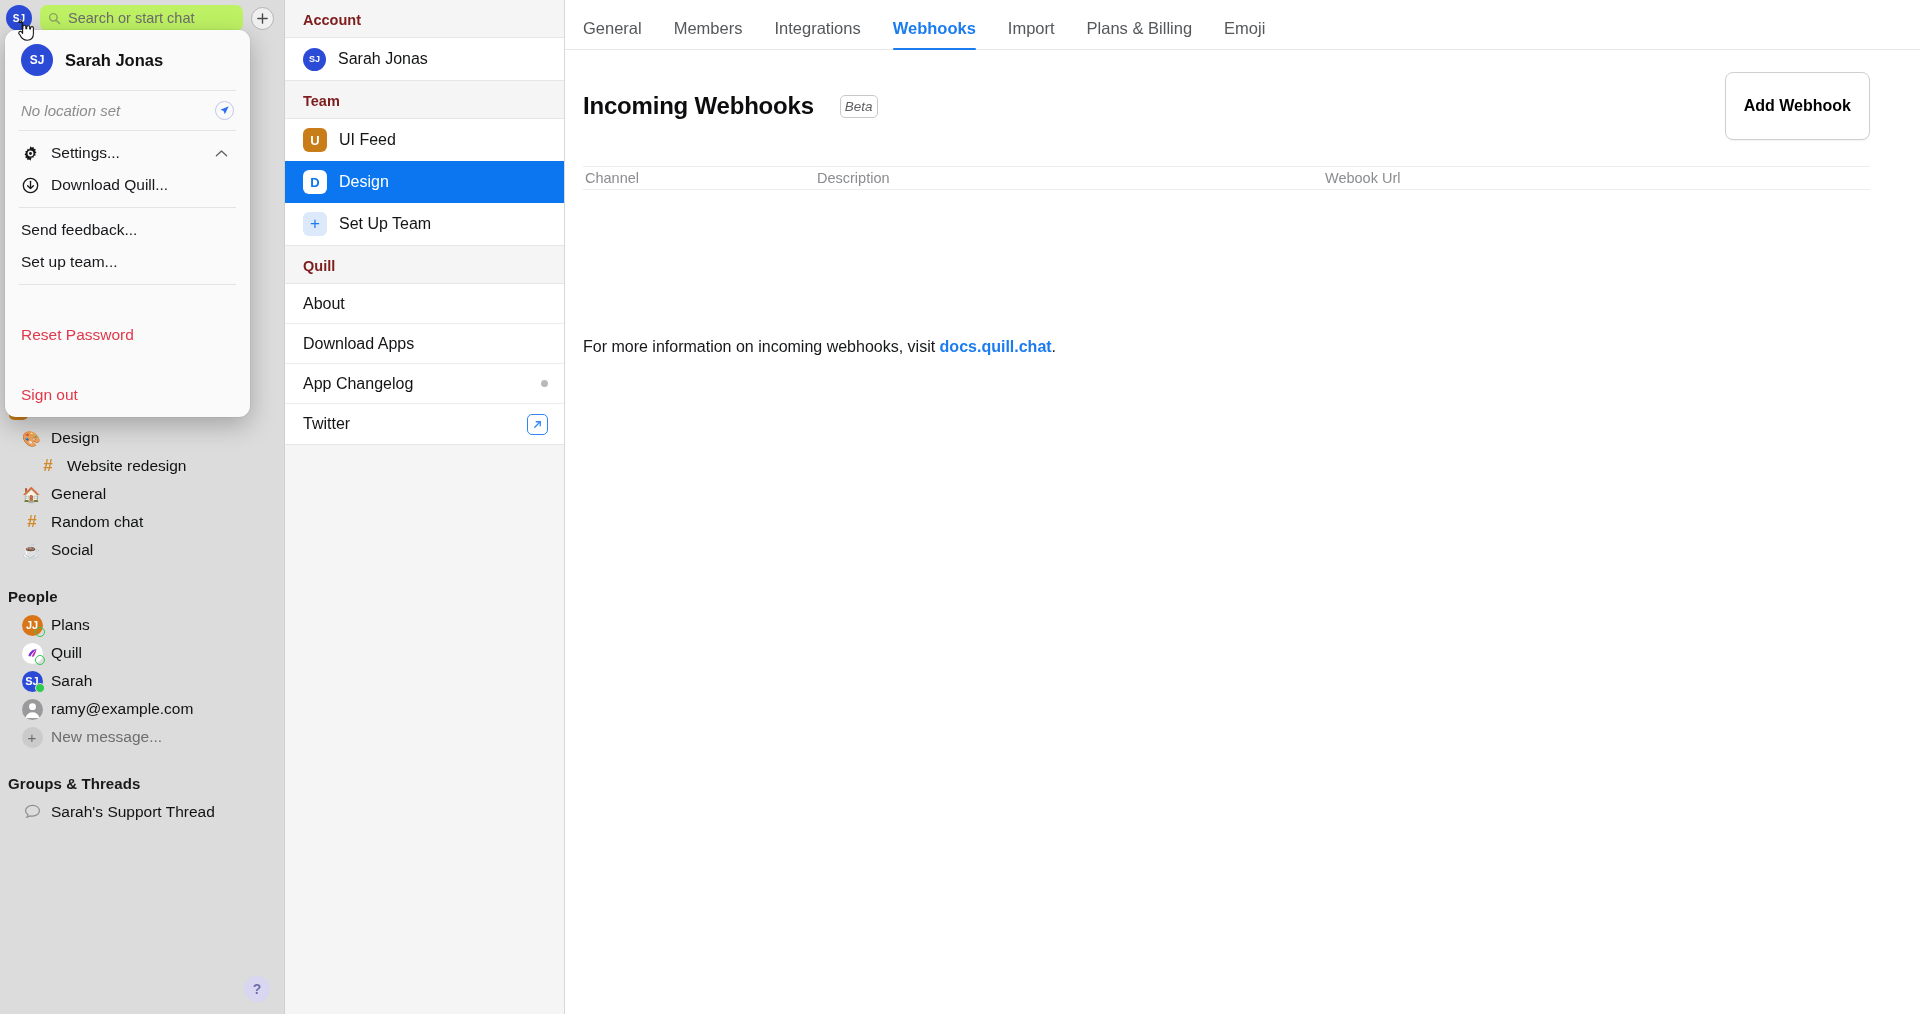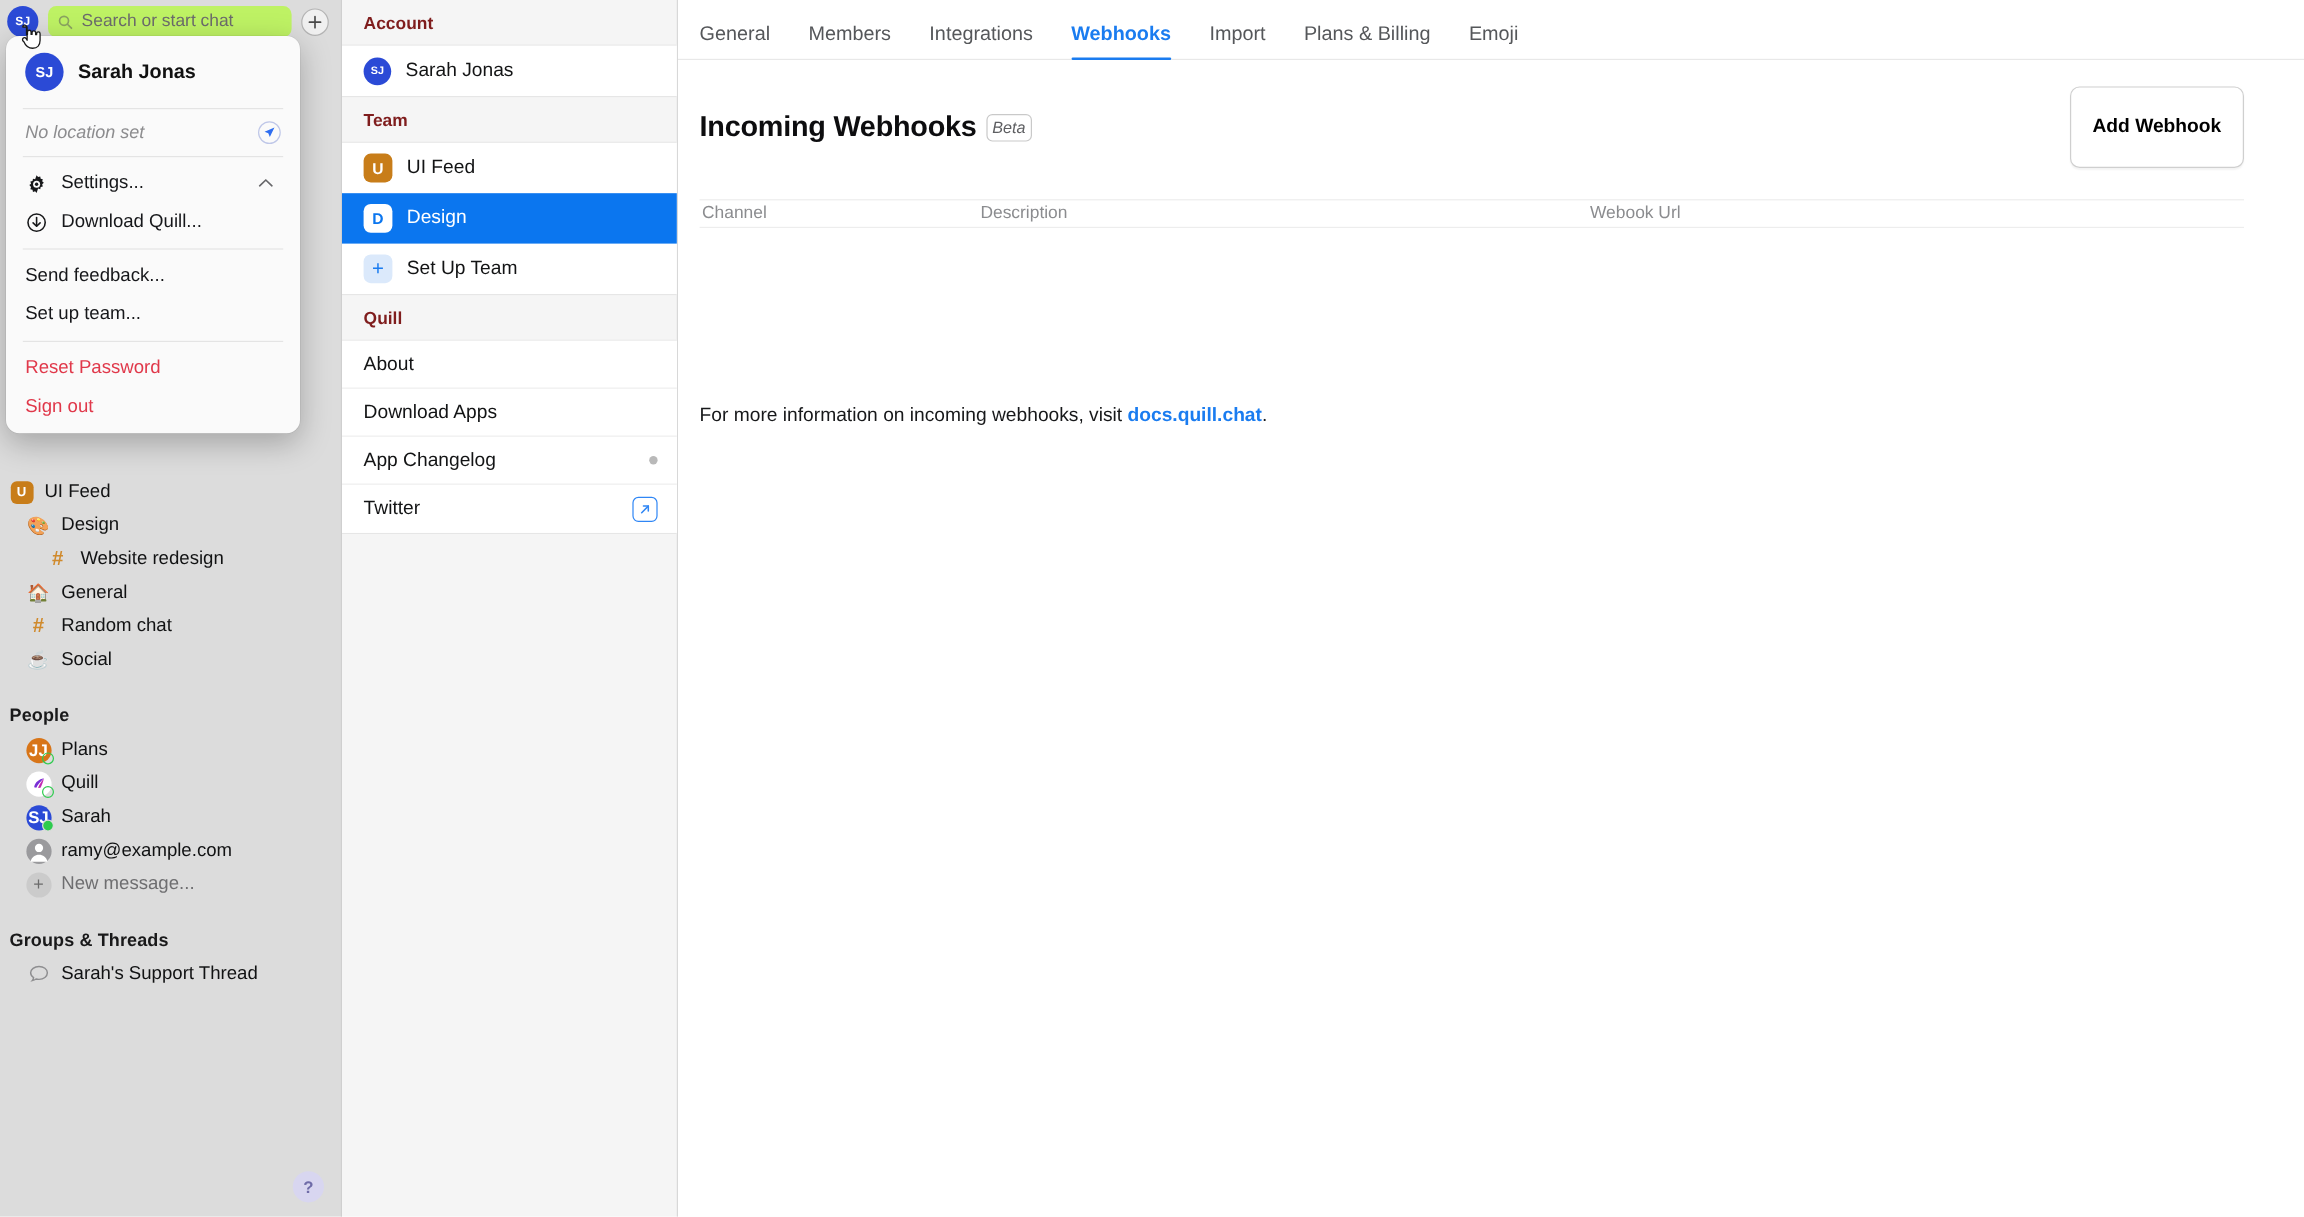--- a/index.html
+++ b/index.html
@@ -66,21 +66,21 @@
     display: flex; align-items: center; justify-content: center;
   }
   .hash { color: #d08a2c; font-size: 17px; font-weight: 600; }
   .emoji { font-size: 15px; line-height: 1; }
   .sb-row .lbl { white-space: nowrap; }
   .sb-row.muted .lbl { color: #6e6e70; }
 
   .pavatar {
     width: 21px; height: 21px; border-radius: 50%;
     display: flex; align-items: center; justify-content: center;
-    font-size: 14px; font-weight: bold; color: #fff;
+    font-size: 11px; font-weight: bold; color: #fff;
     position: relative; flex: 0 0 21px;
   }
   .pavatar .dot {
     position: absolute; right: -2px; bottom: -1px;
     width: 8px; height: 8px; border-radius: 50%;
     border: 1.6px solid #dcdcdc; box-sizing: content-box;
   }
   .dot.online { background: #2ecb4e; border-color: #dcdcdc; }
   .dot.idle { background: transparent; border: 1.6px solid #2ecb4e; }
   .plus-circle {
@@ -124,21 +124,21 @@
     width: 19px; height: 19px; border-radius: 50%;
     border: 1px solid #bfc7e8; display: flex; align-items: center; justify-content: center;
   }
   .dd-item {
     display: flex; align-items: center; gap: 11px;
     padding: 7px 14px 7px 16px; font-size: 15.5px; color: #16171a;
     cursor: pointer; position: relative;
   }
   .dd-item .dd-ic { width: 19px; flex: 0 0 19px; display:flex; align-items:center; justify-content:center; }
   .dd-item.noic { padding-left: 16px; }
-  .dd-item.danger { color: #e0384a; }
+  .dd-item.danger { color: #e0384a; margin-top: 28px; }
   .chev {
     position: absolute; right: 22px; top: 50%; transform: translateY(-50%);
     color: #6b6b6d;
   }
 
   
   .settings-nav {
     width: 280px; flex: 0 0 280px; height: 1014px;
     background: #f5f5f5; border-right: 1px solid #d8d8d8;
     position: relative; z-index: 1;
@@ -192,21 +192,21 @@
     font-size: 16.5px; color: #55575a; cursor: pointer;
     padding-bottom: 11px; position: relative; white-space: nowrap;
   }
   .tab.active { color: #1a7cf0; font-weight: bold; }
   .tab.active::after {
     content: ""; position: absolute; left: 0; right: 0; bottom: -1px;
     height: 2.5px; background: #1a7cf0; border-radius: 2px;
   }
   .content { padding: 22px 50px 0 18px; }
   .page-head { display: flex; align-items: center; justify-content: space-between; }
-  .page-head-left { display: flex; align-items: center; gap: 8px; }
+  .page-head-left { display: flex; align-items: center; gap: 26px; }
   .page-title { font-size: 24px; font-weight: bold; color: #0d0d0f; letter-spacing: -.2px; }
   .beta-chip {
     border: 1px solid #c9c9c9; border-radius: 5px;
     padding: 3px 4px; font-size: 13.5px; color: #5e5f62; font-style: italic;
   }
   .add-btn {
     border: 1px solid #cfcfcf; border-radius: 8px; background: #fff;
     padding: 24px 18px; font-size: 16px; font-weight: bold; color: #000000;
     cursor: pointer; box-shadow: 0 1px 1.5px rgba(0,0,0,.05);
   }

